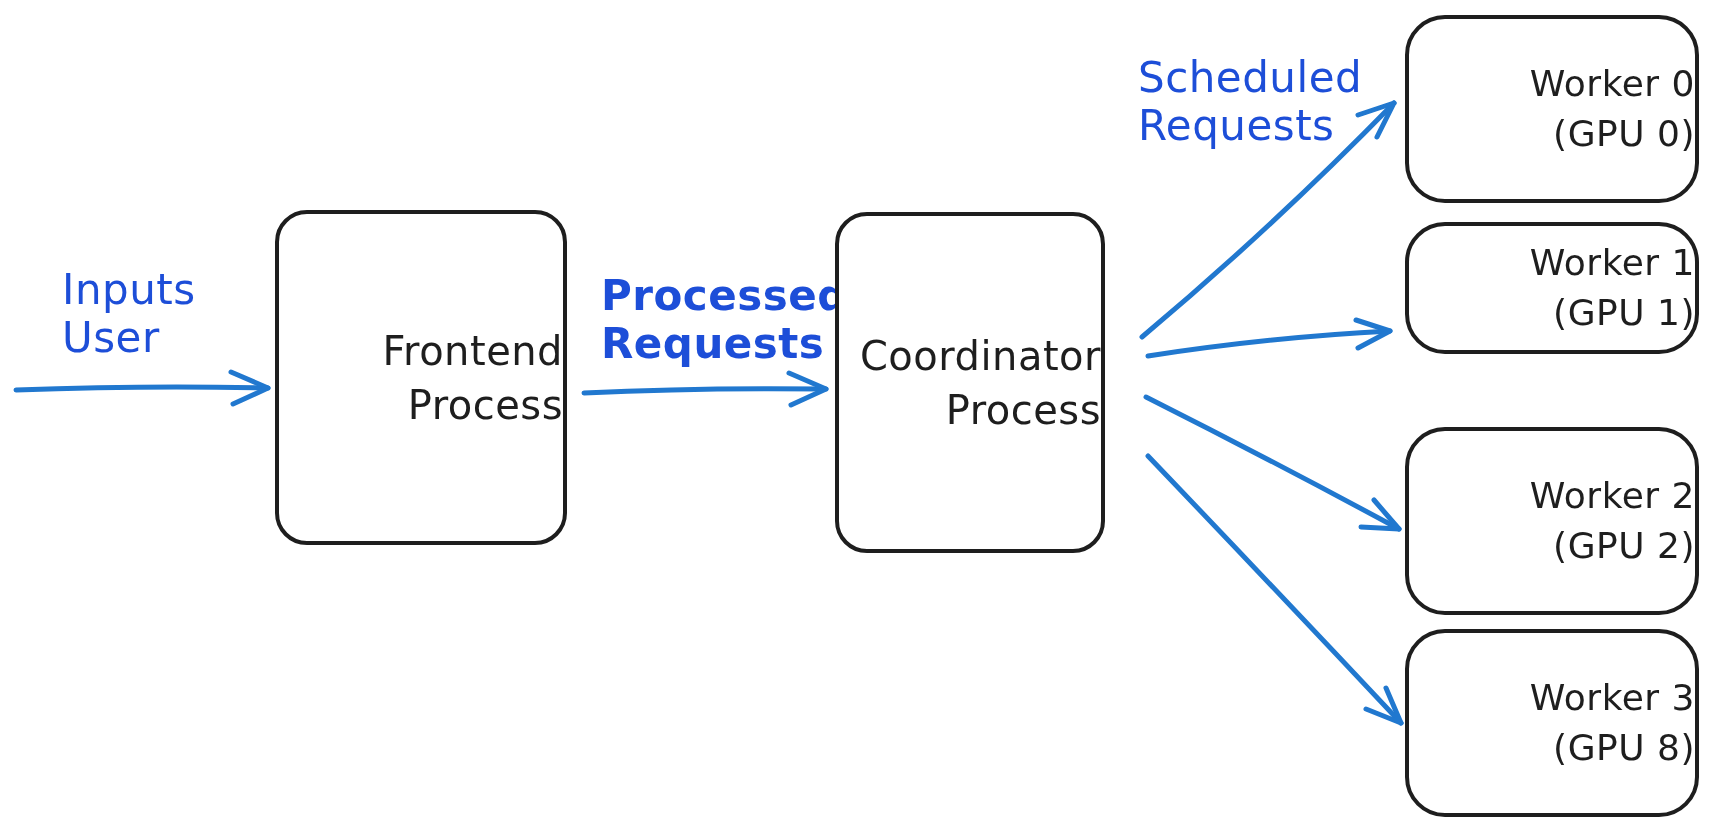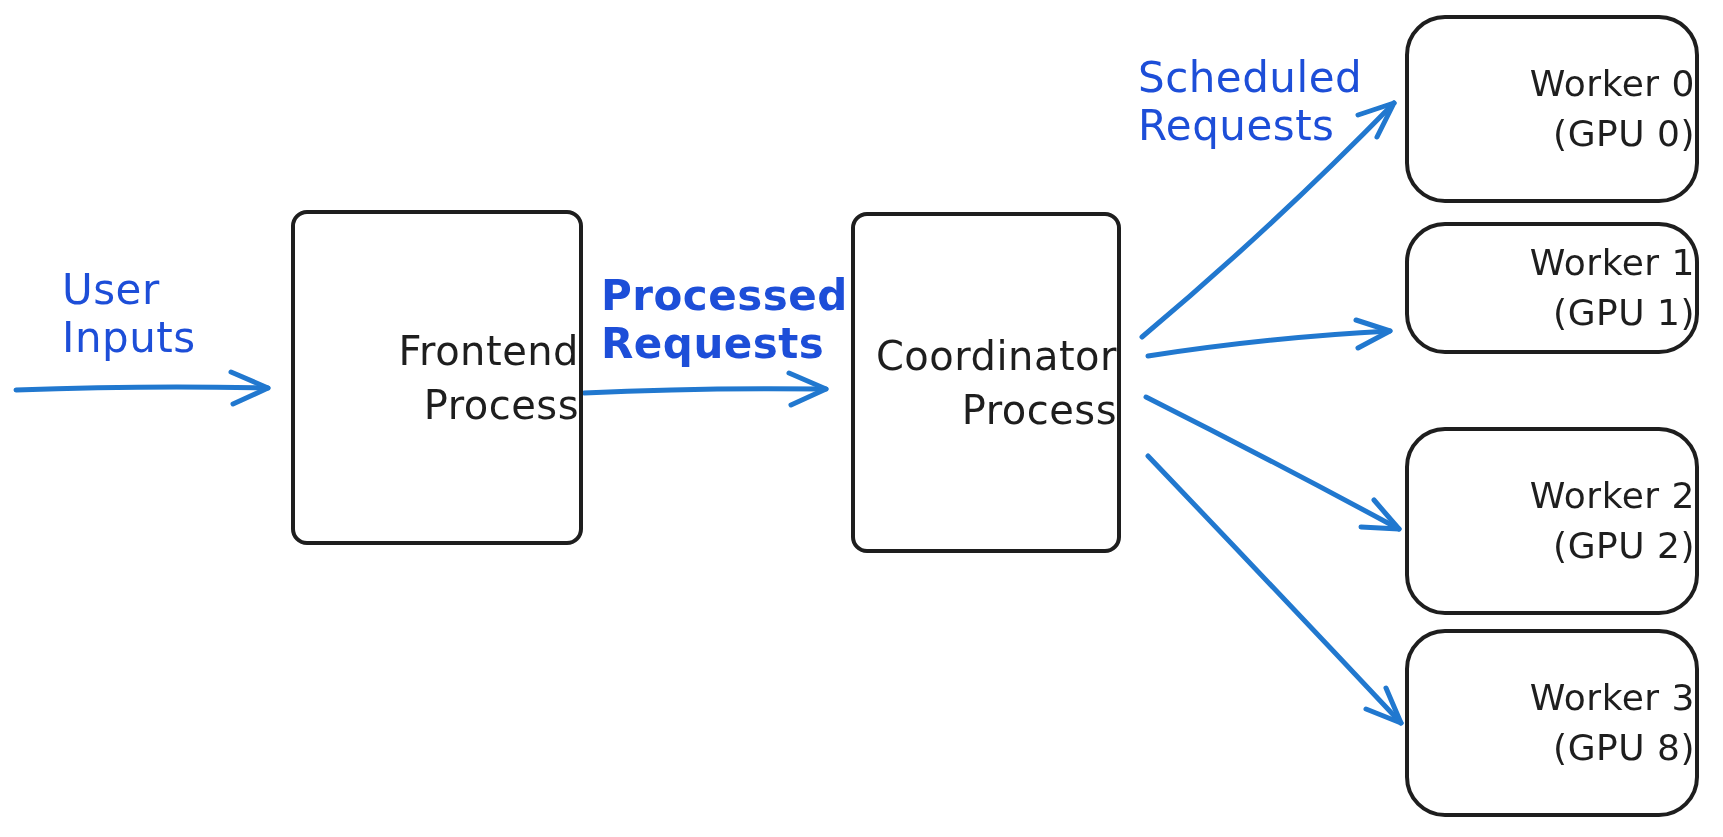--- a/index.html
+++ b/index.html
@@ -29,25 +29,24 @@
     box-sizing: border-box;
     background: #ffffff;
     border: 4.5px solid #1e1e1e;
     display: flex;
     flex-direction: column;
     align-items: flex-end;
     justify-content: center;
     text-align: center;
   }
   .process-node {
-    border-radius: 16px;
+    border-radius: 32px;
     font-size: 40px;
     line-height: 1.35;
     letter-spacing: 0.5px;
-    margin-left: 16px;
   }
   .worker-node {
     border-radius: 40px;
     font-size: 36px;
     line-height: 1.4;
     letter-spacing: 0.5px;
   }
   .edge-label {
     position: absolute;
     color: #1d4ed8;
@@ -93,22 +92,22 @@
 
       <g>
         <path d="M 1148 456 Q 1278 592 1401 723"></path>
         <path d="M 1401 723 L 1386 688 M 1401 723 L 1366 709"></path>
       </g>
 
     </g>
   </svg>
 
   <div class="edge-label" style="left:62px; top:266px;">
+    <span class="line">Inputs</span>
     <span class="line">User</span>
-    <span class="line">Inputs</span>
   </div>
 
   <div class="edge-label" style="left:601px; top:272px;font-weight:bold;">
     <span class="line">Processed</span>
     <span class="line">Requests</span>
   </div>
 
   <div class="edge-label" style="left:1138px; top:54px;">
     <span class="line">Scheduled</span>
     <span class="line">Requests</span>

